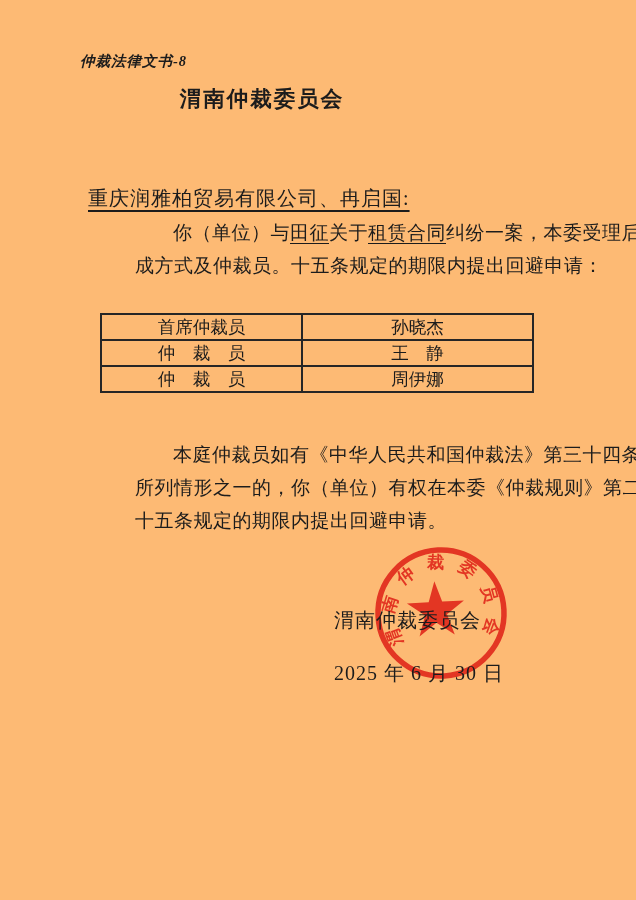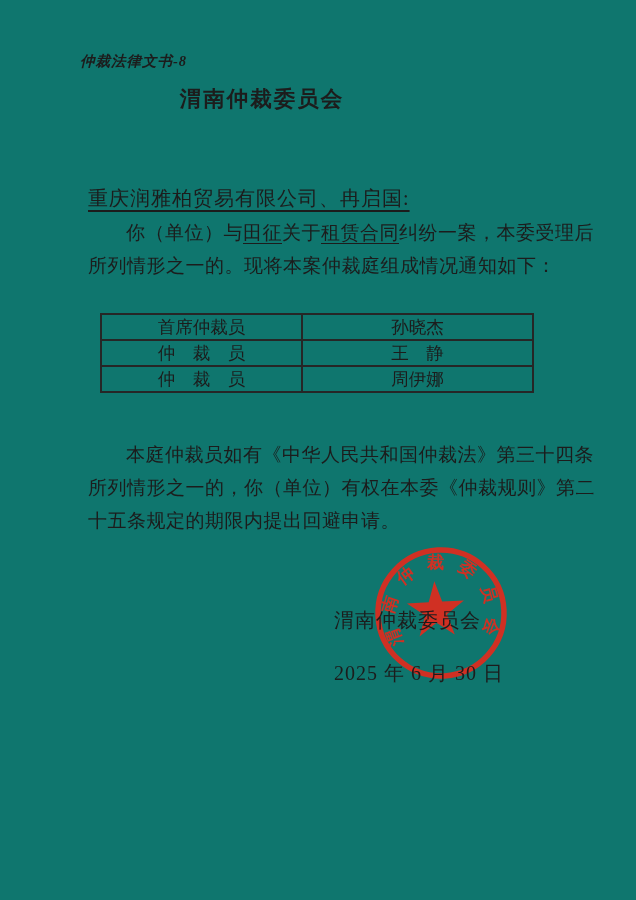--- a/index.html
+++ b/index.html
@@ -6,21 +6,21 @@
   html, body { background: #ffffff; }
   body {
     width: 636px; height: 900px;
     font-family: "Liberation Serif", "DejaVu Serif", serif;
     color: #1c1c1c;
     position: relative;
     overflow: hidden;
   }
   .page {
     position: absolute; inset: 0;
-    background: #0f766e;
+    background: #fdba74;
   }
   .doc-number {
     position: absolute; left: 80px; top: 52px;
     font-size: 14.5px; font-weight: bold; font-style: italic;
     letter-spacing: 1px;
   }
   .title-block {
     position: absolute; left: 0; top: 86px; width: 524px;
     text-align: center;
   }
@@ -38,21 +38,21 @@
     text-decoration: underline;
     text-underline-offset: 5px;
   }
   .para {
     position: absolute; left: 88px; width: 468px;
     font-size: 19px; line-height: 33px;
     letter-spacing: 0.5px;
   }
   .para-1 { top: 216px; }
   .para-2 { top: 438px; }
-  .para .line { white-space: nowrap; }
+  .para .line { white-space: nowrap; margin-left: 47px; }
   .para .line:first-child { text-indent: 2em; }
   .para .u { text-decoration: underline; text-underline-offset: 4px; }
   .arb-table {
     position: absolute; left: 100px; top: 313px;
     border-collapse: collapse;
     table-layout: fixed;
   }
   .arb-table td {
     border: 2px solid #262626;
     height: 25px;
@@ -92,21 +92,21 @@
   <div class="doc-number">仲裁法律文书-8</div>
 
   <div class="title-block">
     <div class="org-title">渭南仲裁委员会</div>
   </div>
 
   <div class="addressee">重庆润雅柏贸易有限公司、冉启国:</div>
 
   <div class="para para-1">
       <div class="line"><span>你（单位）与</span><span class="u">田征</span><span>关于</span><span class="u">租赁合同</span><span>纠纷一案，本委受理后</span></div>
-      <div class="line"><span>所列情形之一的。现将本案仲裁庭组成情况通知如下：</span></div>
+      <div class="line"><span>成方式及仲裁员。十五条规定的期限内提出回避申请：</span></div>
     </div>
 
   <table class="arb-table">
     <tbody>
         <tr>
           <td class="col-role">首席仲裁员</td>
           <td class="col-name">孙晓杰</td>
         </tr>
         <tr>
           <td class="col-role">仲　裁　员</td>

